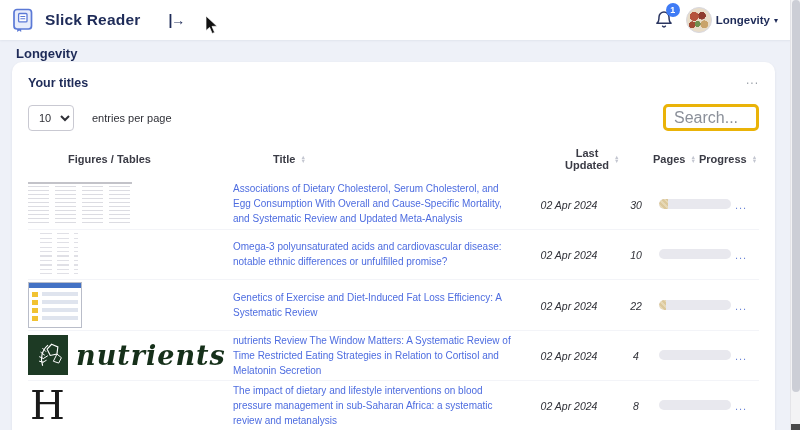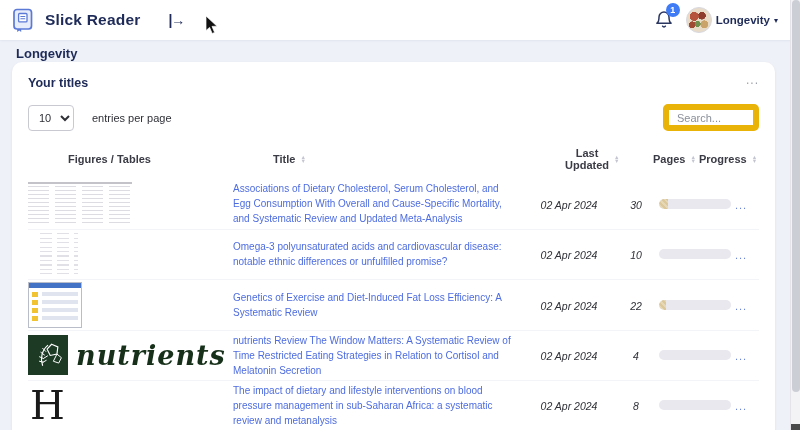--- a/index.html
+++ b/index.html
@@ -57,22 +57,22 @@
   .card-title{font-size:12.5px;font-weight:bold;color:var(--navy);}
   .card-menu{font-size:12px;color:#9aa0a8;letter-spacing:1px;cursor:pointer;line-height:8px;}
   .controls{display:flex;align-items:center;margin-top:14px;}
   .entries-select{
     width:46px;height:26px;border:1px solid #c9c9d2;border-radius:4px;
     font-size:11px;color:#2f3037;padding-left:6px;background:#fff;
     font-family:"Liberation Sans",sans-serif;
   }
   .entries-label{font-size:11px;margin-left:18px;color:#2f3037;}
   .search-input{
-    margin-left:auto;width:96px;height:27px;border:6px solid #eab308;border-radius:5px;
-    font-size:11px;padding:4px 8px;color:#2f3037;font-family:"Liberation Sans",sans-serif;
+    margin-left:auto;width:96px;height:27px;border:3px solid #eab308;border-radius:5px;
+    font-size:16px;padding:4px 8px;color:#2f3037;font-family:"Liberation Sans",sans-serif;
   }
   .search-input::placeholder{color:#8a8f99;}
   
   table{width:731px;border-collapse:collapse;table-layout:fixed;margin-top:10px;}
   col.c-fig{width:205px;} col.c-title{width:292px;} col.c-date{width:88px;}
   col.c-pages{width:46px;} col.c-prog{width:76px;} col.c-act{width:24px;}
   th{
     font-size:11px;font-weight:bold;color:#3a3b45;text-align:left;
     padding:6px 0 8px 0;vertical-align:middle;
   }

